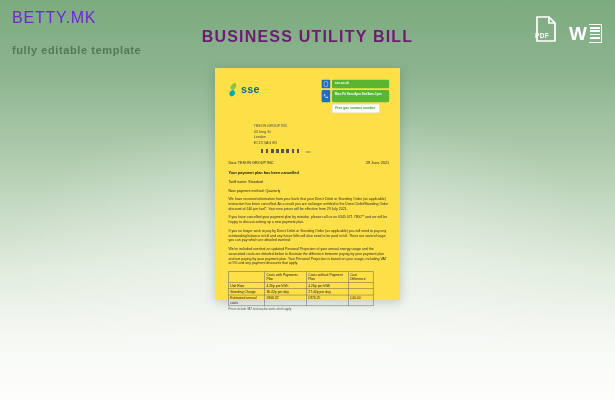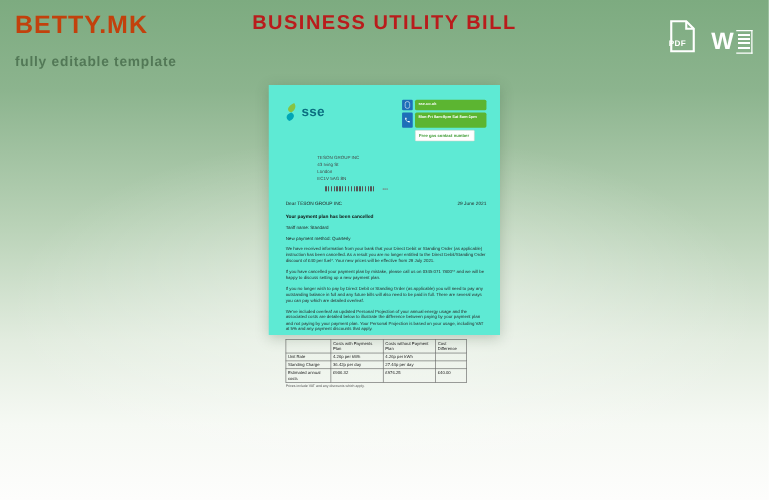--- a/index.html
+++ b/index.html
@@ -4,35 +4,35 @@
 <style>
   html,body{margin:0;padding:0;}
   body{
     width:615px;height:400px;overflow:hidden;position:relative;
     font-family:"Liberation Sans", sans-serif;
     background:
       radial-gradient(ellipse 70% 50% at 50% 62%, rgba(255,255,255,0.45), rgba(255,255,255,0) 70%),
       linear-gradient(180deg,#7dab80 0%, #8cb48e 18%, #b9d2b7 45%, #e2ecdf 68%, #f6f9f4 85%, #fdfdfc 100%);
   }
   
-  .brand{position:absolute;left:12px;top:9px;font-size:20px;font-weight:bold;
-    color:#c2410c;letter-spacing:0.8px;}
+  .brand{position:absolute;left:12px;top:9px;font-size:16px;font-weight:normal;
+    color:#6d28d9;letter-spacing:0.8px;}
   .brand-sub{position:absolute;left:12px;top:30px;font-size:11px;font-weight:bold;
     color:rgba(38,72,44,0.55);letter-spacing:0.6px;margin-top:14px;}
-  .main-title{position:absolute;left:0;right:0;top:10px;text-align:center;
-    font-size:16px;font-weight:bold;color:#b91c1c;letter-spacing:1.2px;}
+  .main-title{position:absolute;left:0;right:0;top:28px;text-align:center;
+    font-size:16px;font-weight:bold;color:#701a75;letter-spacing:1.2px;}
   .top-icons{position:absolute;right:13px;top:15px;display:flex;gap:10px;align-items:flex-end;}
   .file-ic{position:relative;width:26px;height:28px;cursor:pointer;}
   .pdf-label{position:absolute;left:2px;bottom:4px;font-size:6.5px;font-weight:bold;color:#fff;letter-spacing:0.3px;}
   .word-wrap{display:flex;align-items:center;gap:2px;cursor:pointer;}
   .w-letter{font-size:19px;font-weight:bold;color:#fff;line-height:1;}
   .page-lines{width:13px;height:19px;border:1.5px solid #fff;border-left:none;box-sizing:border-box;
     background:repeating-linear-gradient(180deg,transparent 0 2px,#fff 2px 3.5px);background-clip:content-box;padding:1px;}
   
-  .page{position:absolute;left:215px;top:68px;width:185px;height:200px;background:#5eead4;
+  .page{position:absolute;left:215px;top:68px;width:185px;height:232px;background:#fde047;
     box-shadow:0 2px 10px rgba(40,70,45,0.25);}
   .page-inner{width:411px;height:582px;transform:scale(0.45);transform-origin:top left;
     box-sizing:border-box;padding:26px 24px 0 30px;color:#222;}
   .doc-top{display:flex;justify-content:space-between;align-items:flex-start;}
   .sse-logo{display:flex;align-items:center;gap:4px;margin-top:6px;}
   .sse-text{font-size:24px;font-weight:bold;color:#0b6e80;letter-spacing:0.5px;line-height:1;}
   .contact{width:150px;}
   .c-row{display:flex;gap:4px;margin-bottom:4px;align-items:stretch;}
   .c-icon{width:19px;height:19px;background:#1e6fb8;border-radius:2px;flex:0 0 auto;
     display:flex;align-items:center;justify-content:center;}

